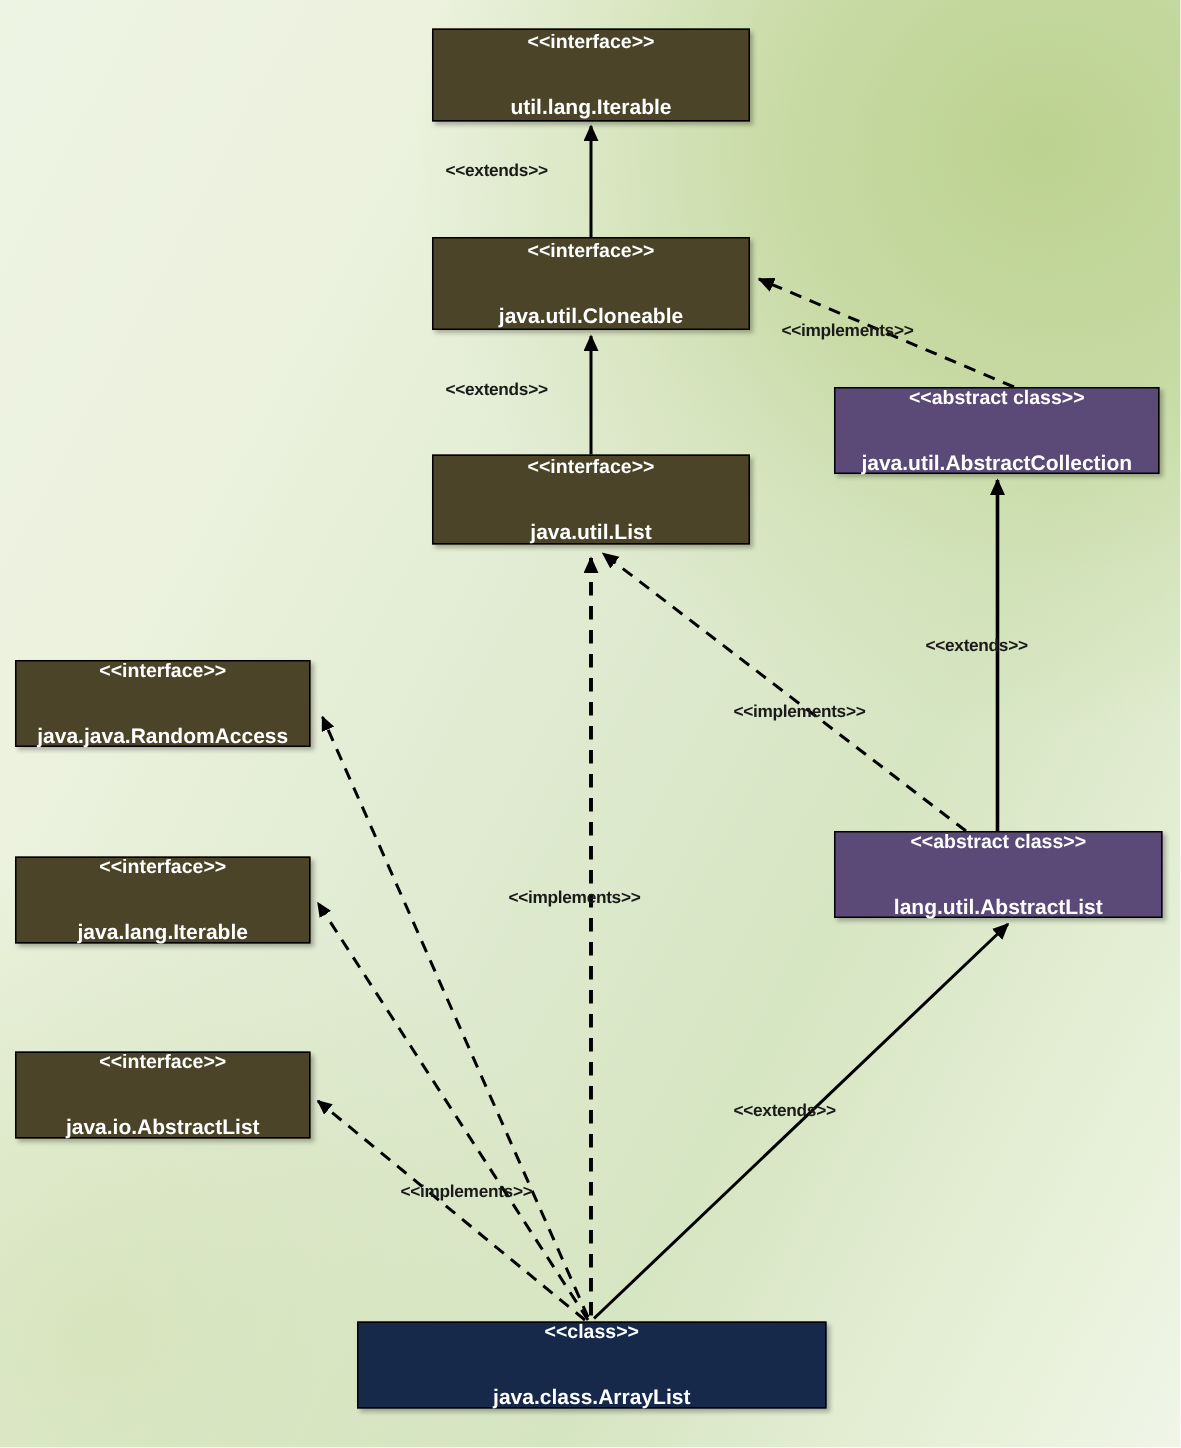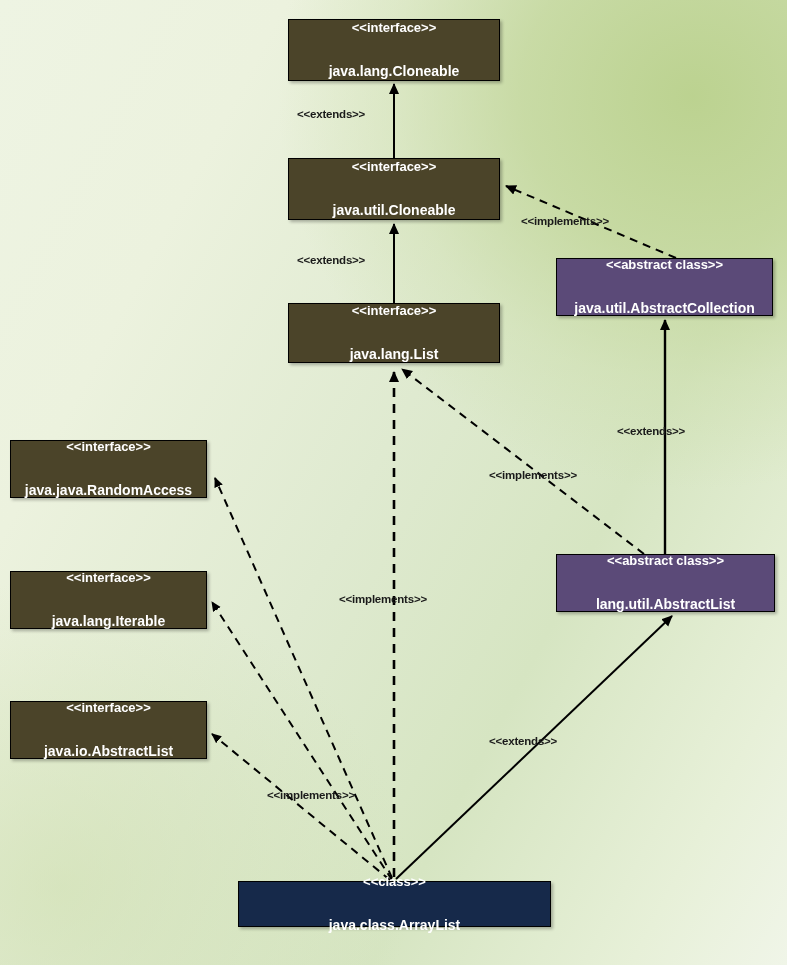--- a/index.html
+++ b/index.html
@@ -104,31 +104,31 @@
 
     <line x1="392" y1="878" x2="215" y2="478" stroke="#000000" stroke-width="2" stroke-dasharray="8,6" marker-end="url(#arrowTriSm)"></line>
 
     <line x1="392" y1="880" x2="212" y2="602" stroke="#000000" stroke-width="2" stroke-dasharray="8,6" marker-end="url(#arrowTriSm)"></line>
 
     <line x1="390" y1="880" x2="212" y2="734" stroke="#000000" stroke-width="2" stroke-dasharray="8,6" marker-end="url(#arrowTriSm)"></line>
   </svg>
 
   <div class="node n-interface" style="left:288px; top:19px; width:212px; height:62px;">
     <div class="stereo">&lt;&lt;interface&gt;&gt;</div>
-    <div class="nname">java.lang.Cloneable</div>
+    <div class="nname">util.lang.Iterable</div>
   </div>
 
   <div class="node n-interface" style="left:288px; top:158px; width:212px; height:62px;">
     <div class="stereo">&lt;&lt;interface&gt;&gt;</div>
     <div class="nname">java.util.Cloneable</div>
   </div>
 
   <div class="node n-interface" style="left:288px; top:303px; width:212px; height:60px;">
     <div class="stereo">&lt;&lt;interface&gt;&gt;</div>
-    <div class="nname">java.lang.List</div>
+    <div class="nname">java.util.List</div>
   </div>
 
   <div class="node n-abstract" style="left:556px; top:258px; width:217px; height:58px;">
     <div class="stereo">&lt;&lt;abstract class&gt;&gt;</div>
     <div class="nname">java.util.AbstractCollection</div>
   </div>
 
   <div class="node n-abstract" style="left:556px; top:554px; width:219px; height:58px;">
     <div class="stereo">&lt;&lt;abstract class&gt;&gt;</div>
     <div class="nname">lang.util.AbstractList</div>
@@ -142,21 +142,21 @@
   <div class="node n-interface" style="left:10px; top:571px; width:197px; height:58px;">
     <div class="stereo">&lt;&lt;interface&gt;&gt;</div>
     <div class="nname">java.lang.Iterable</div>
   </div>
 
   <div class="node n-interface" style="left:10px; top:701px; width:197px; height:58px;">
     <div class="stereo">&lt;&lt;interface&gt;&gt;</div>
     <div class="nname">java.io.AbstractList</div>
   </div>
 
-  <div class="node n-class" style="left:238px; top:881px; width:313px; height:46px;">
+  <div class="node n-class" style="left:238px; top:881px; width:313px; height:58px;">
     <div class="stereo">&lt;&lt;class&gt;&gt;</div>
     <div class="nname">java.class.ArrayList</div>
   </div>
 
   <div class="edge-label" style="left:297px; top:108px;">&lt;&lt;extends&gt;&gt;</div>
 
   <div class="edge-label" style="left:297px; top:254px;">&lt;&lt;extends&gt;&gt;</div>
 
   <div class="edge-label" style="left:521px; top:215px;">&lt;&lt;implements&gt;&gt;</div>
 

